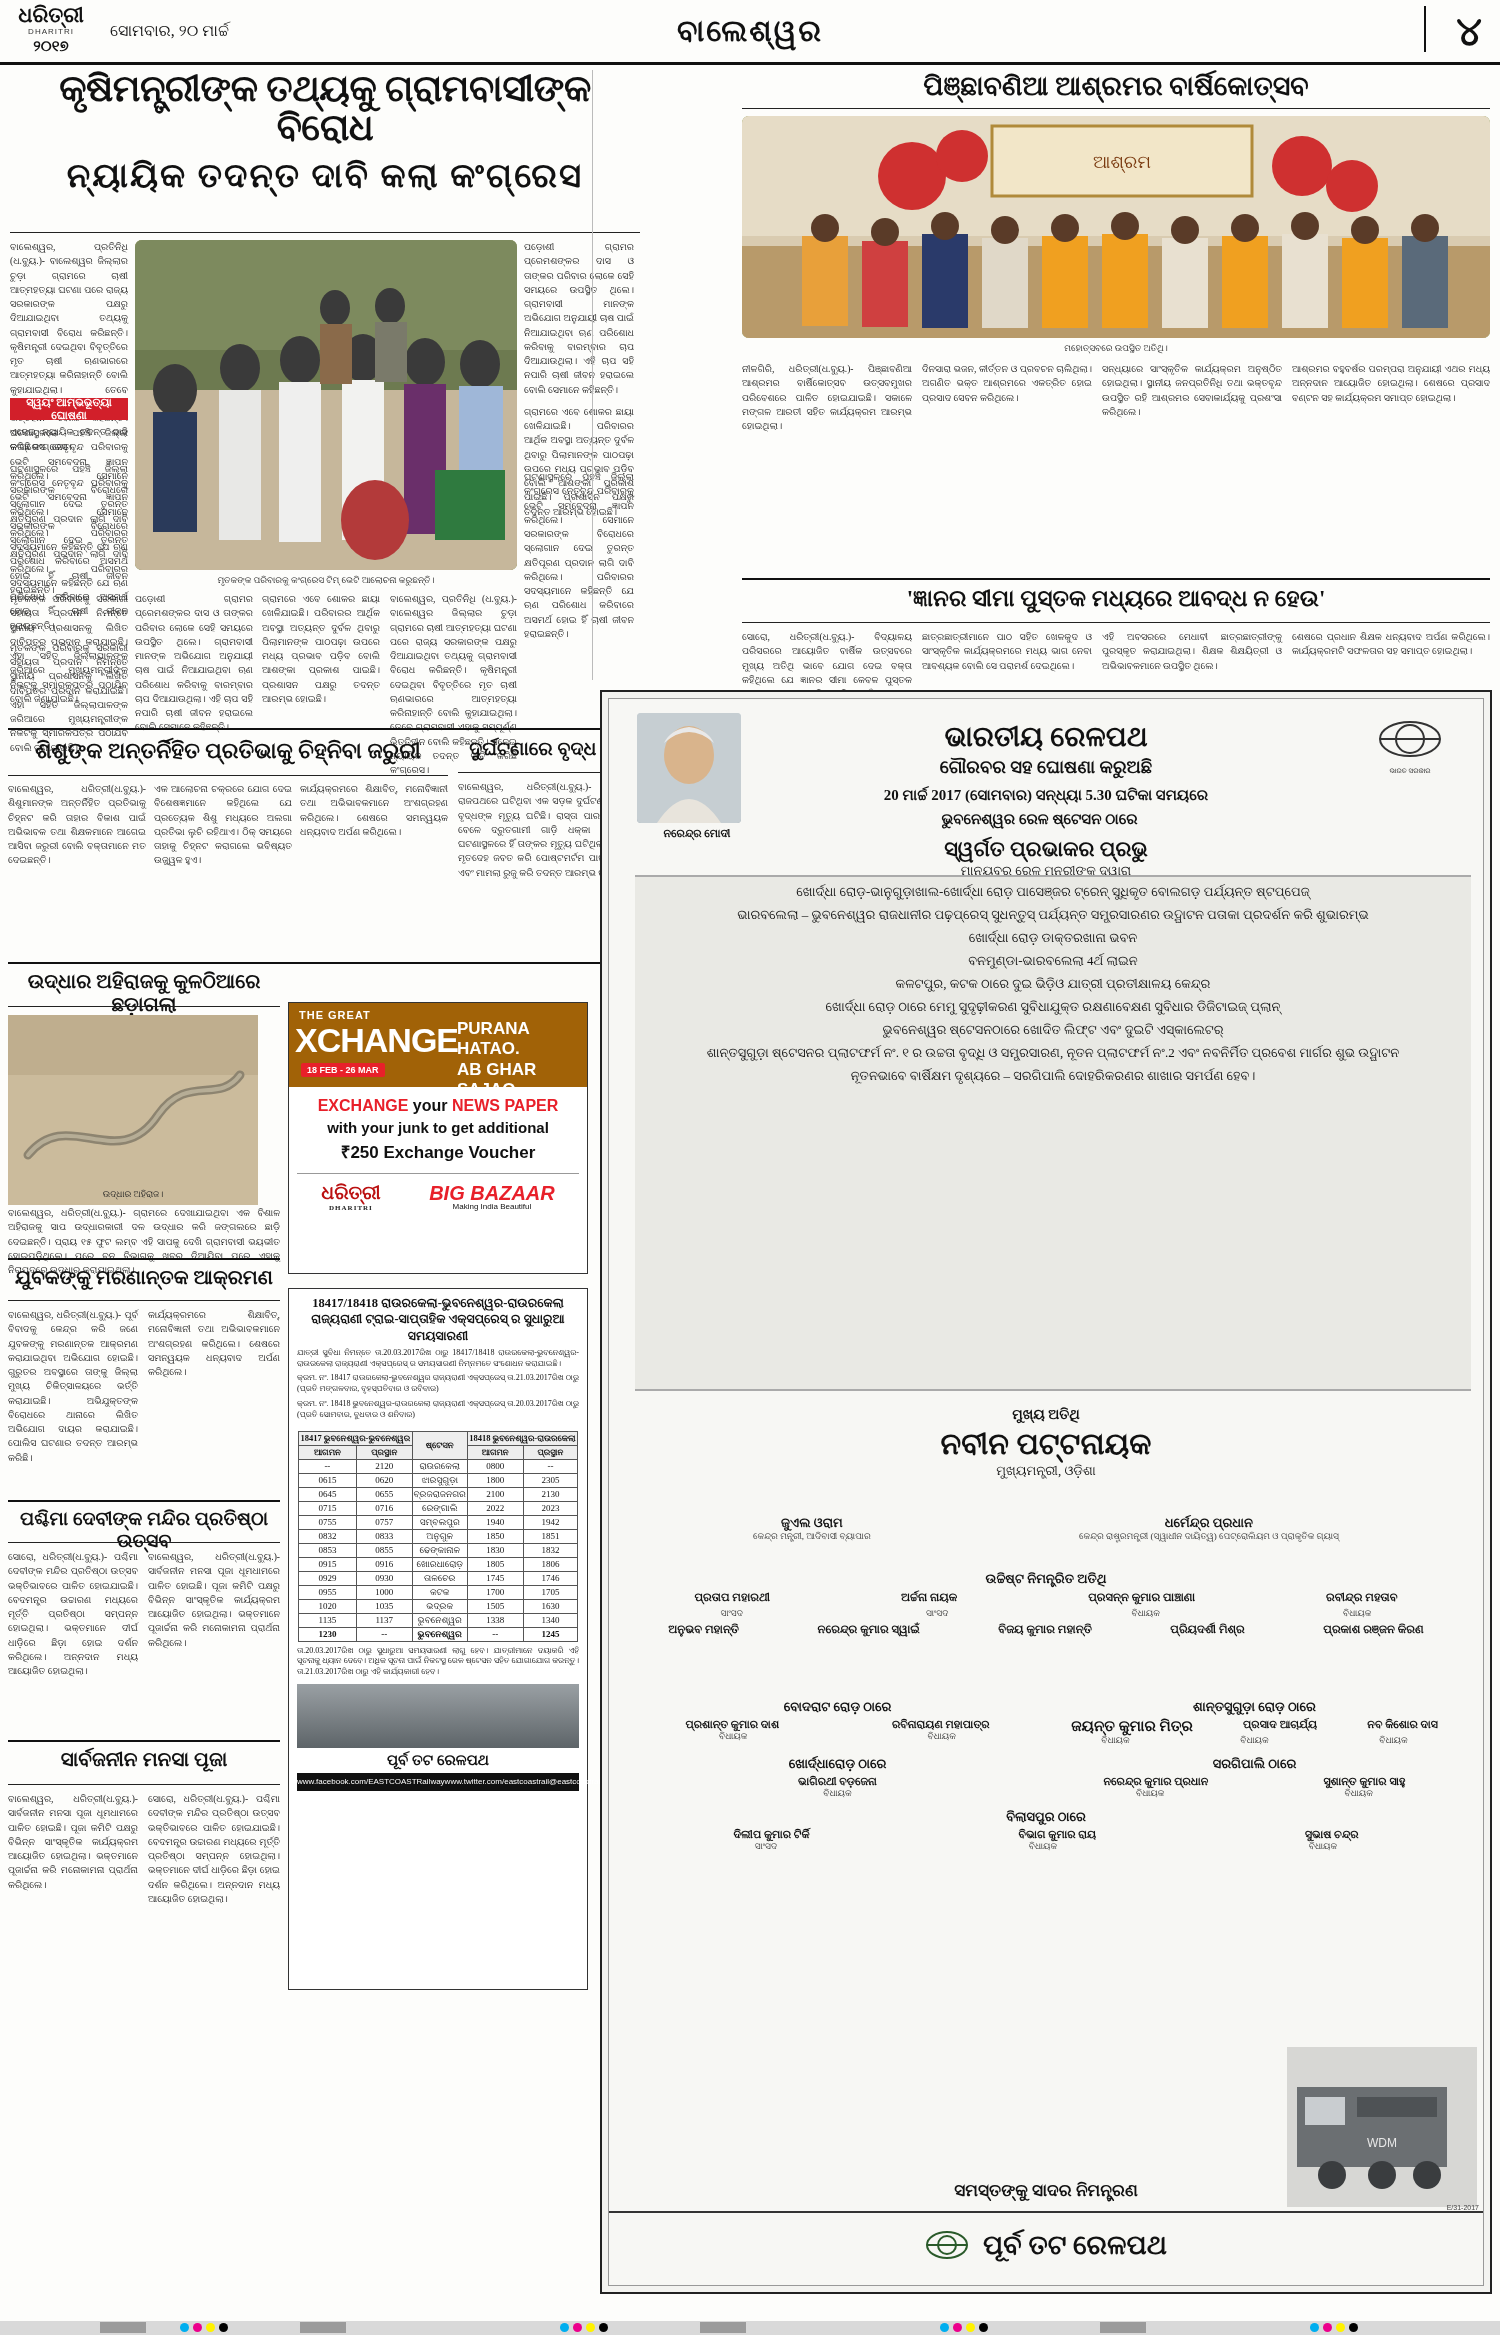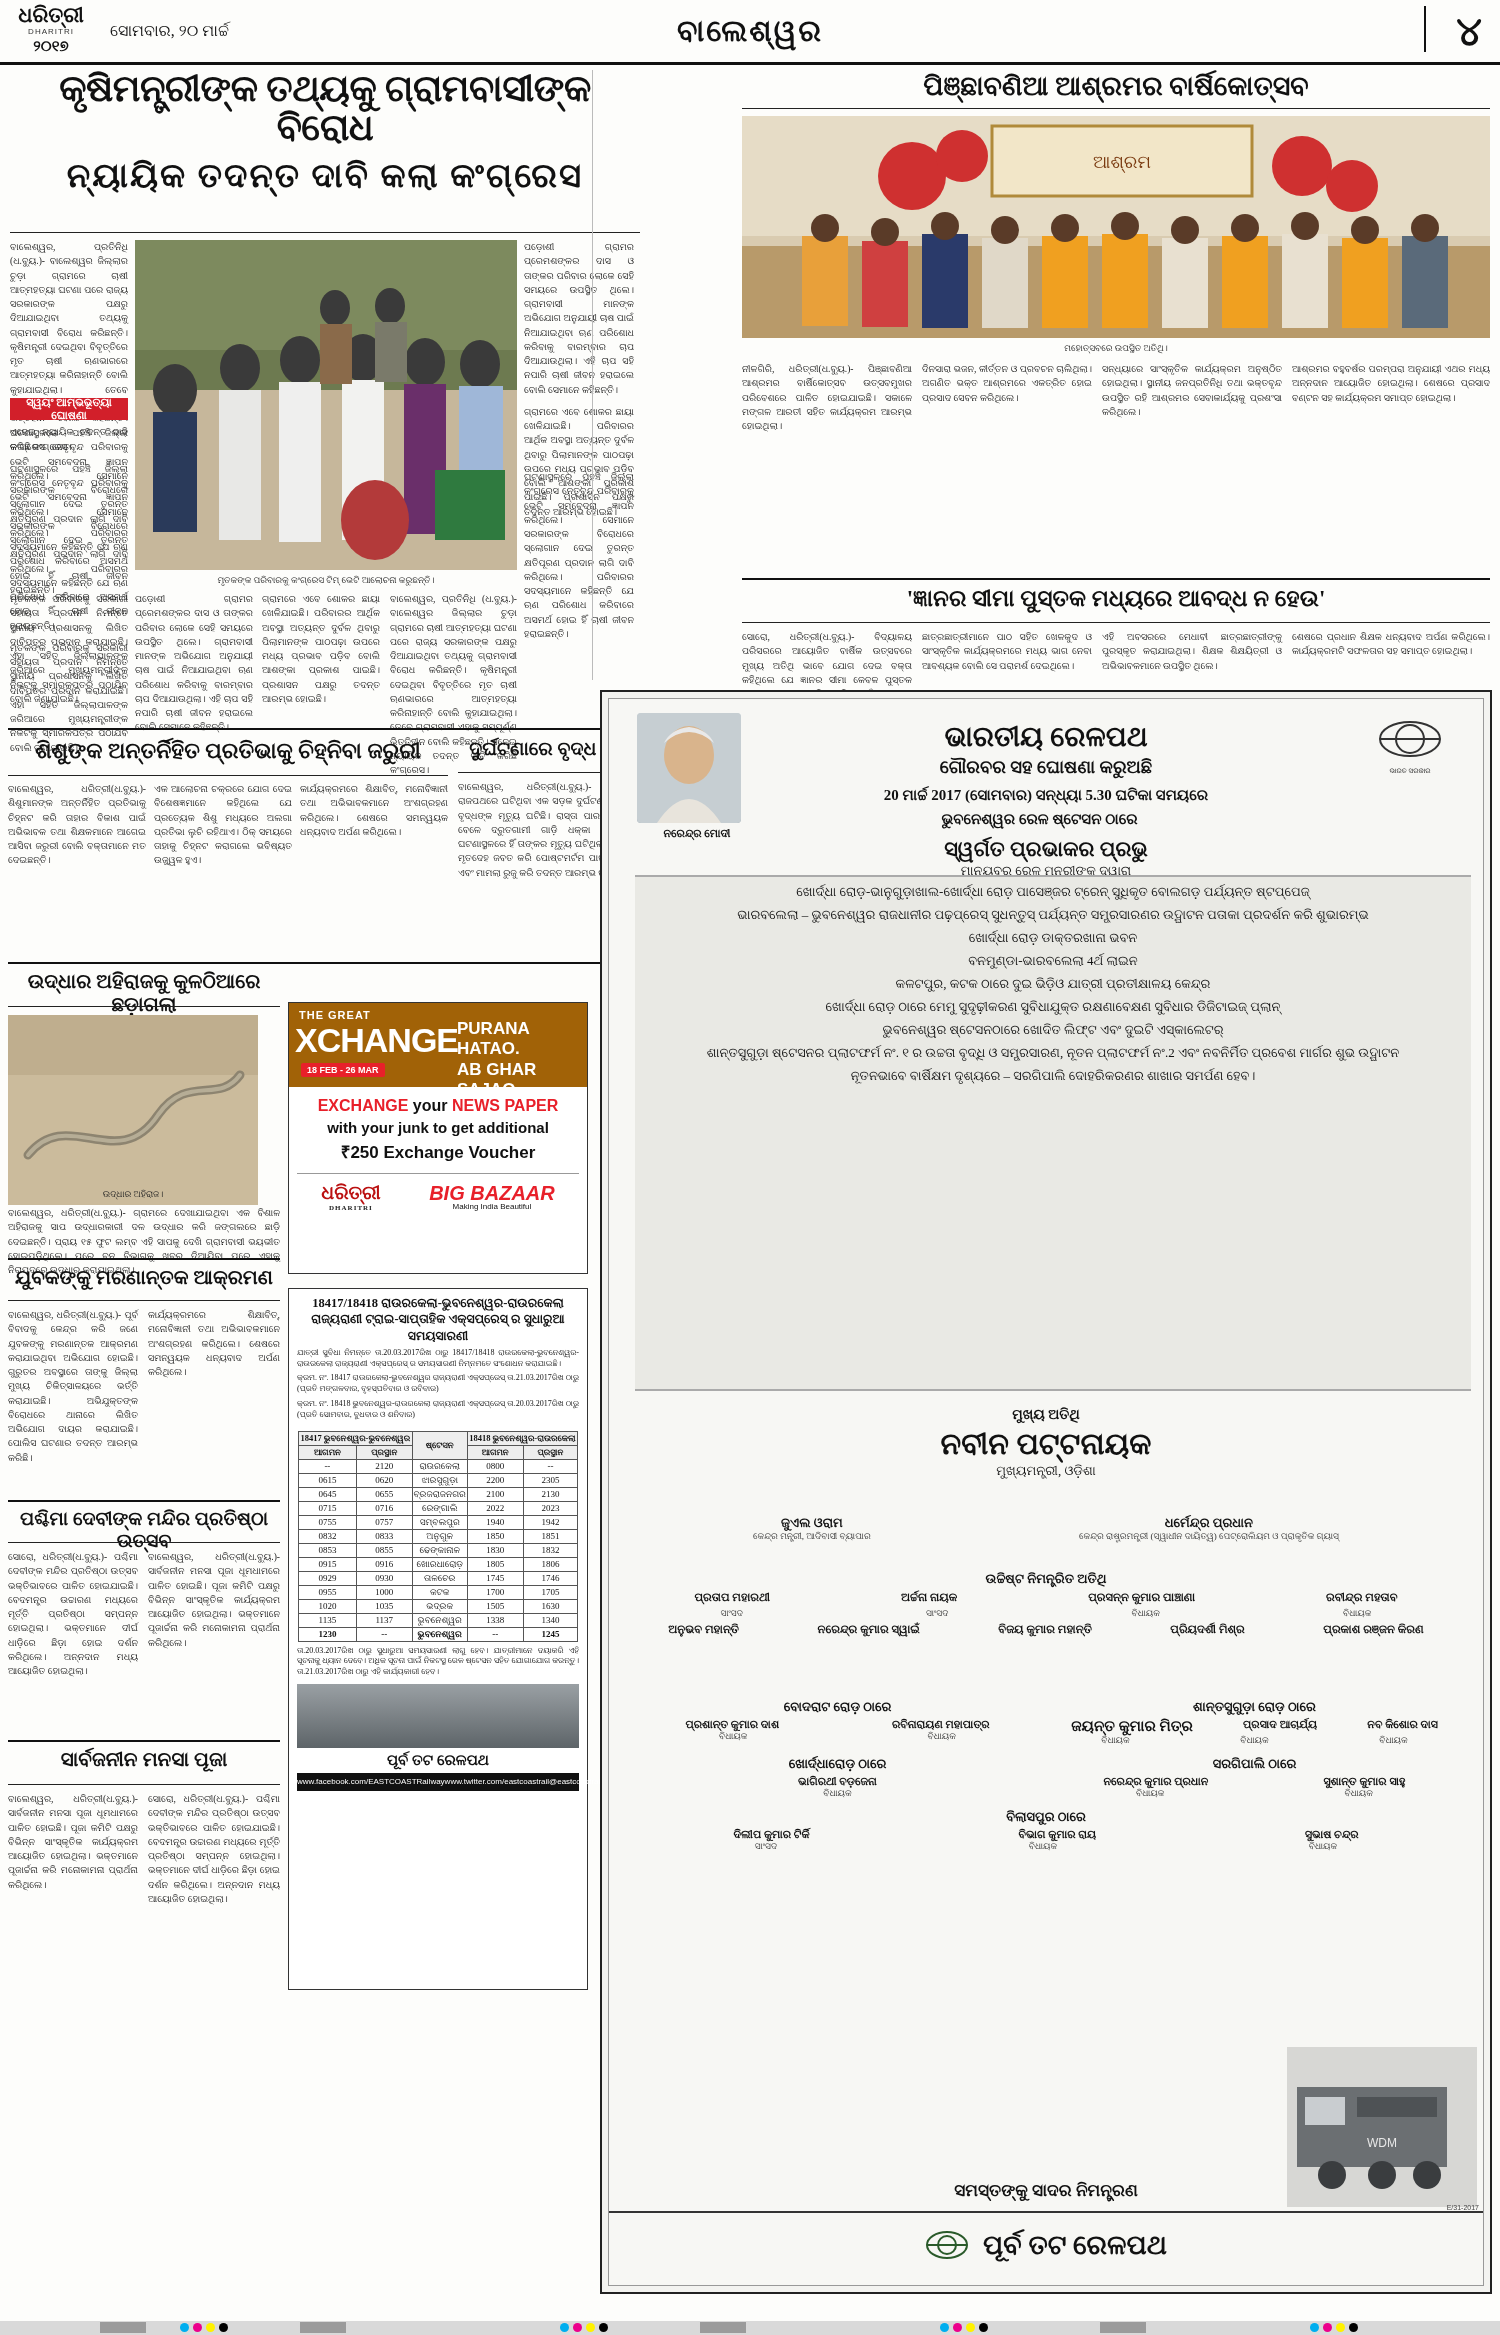--- a/index.html
+++ b/index.html
@@ -23,21 +23,21 @@
   .body-text{font-family:"Liberation Serif",serif;font-size:9.5px;line-height:1.5;text-align:justify;color:#1a1a1a;}
   .cap{font-family:"Liberation Serif",serif;font-size:9px;text-align:center;color:#222;padding-top:3px;}
   .hr-thin{position:absolute;height:1px;background:#222;}
   .hr-thick{position:absolute;height:2px;background:#111;}
 
   
   .h-main{position:absolute;left:10px;top:70px;width:630px;}
   .h-main .l1{font-size:37px;text-align:center;letter-spacing:-0.5px;}
   .h-main .l2{font-size:34px;text-align:center;margin-top:10px;letter-spacing:2px;}
 
-  .photo{position:absolute;background:#4d7c0f;overflow:hidden;}
+  .photo{position:absolute;background:#4d7c0f;overflow:hidden;border-radius:7px;}
   .photo .ph-inner{width:100%;height:100%;}
 
   
   .txtcol{position:absolute;}
   .txtcol p{margin:0 0 0 0;}
 
   
   .rt-head{position:absolute;left:742px;top:72px;width:748px;text-align:center;font-size:27px;}
 
   
@@ -306,21 +306,21 @@
             <td>--</td>
             <td>2120</td>
             <td>ରାଉରକେଲା</td>
             <td>0800</td>
             <td>--</td>
           </tr>
           <tr>
             <td>0615</td>
             <td>0620</td>
             <td>ଝାରସୁଗୁଡ଼ା</td>
-            <td>2200</td>
+            <td>1800</td>
             <td>2305</td>
           </tr>
           <tr>
             <td>0645</td>
             <td>0655</td>
             <td>ବ୍ରଜରାଜନଗର</td>
             <td>2100</td>
             <td>2130</td>
           </tr>
           <tr>

